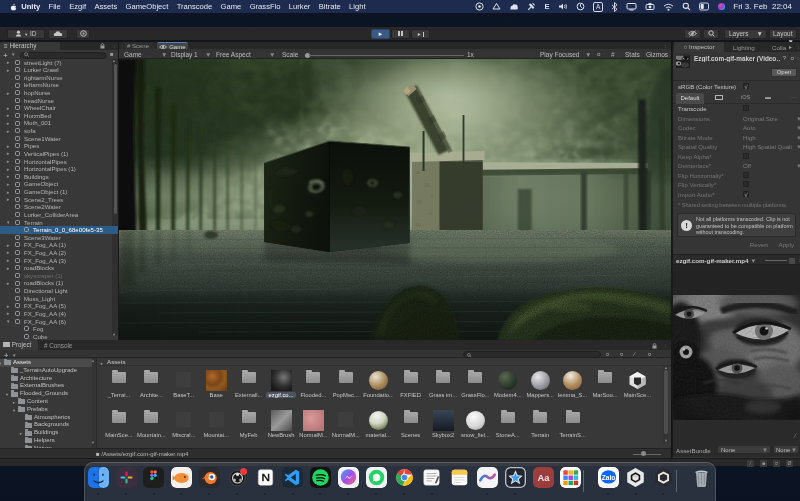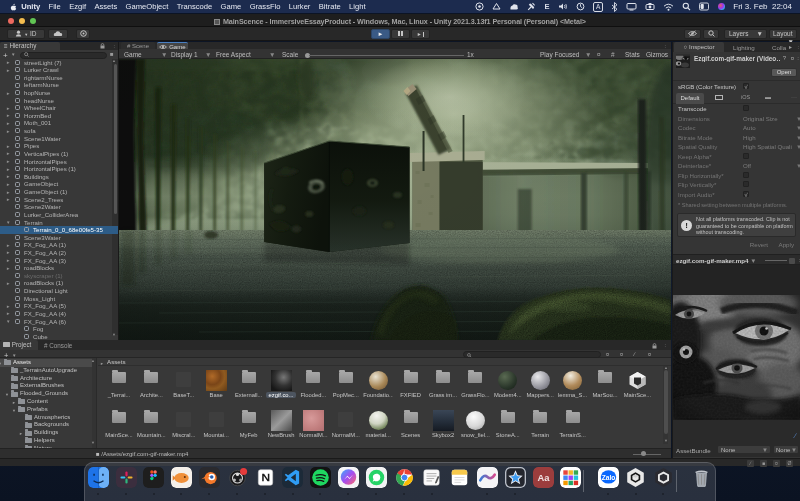--- a/index.html
+++ b/index.html
@@ -145,26 +145,20 @@
       <span class="ics">
           <svg width="10" height="9" viewBox="0 0 10 9">
             <rect x="0.5" y="1" width="9" height="7" rx="1.4" fill="none" stroke="#dfe3ec" stroke-width="0.9"></rect>
             <rect x="1.6" y="2.1" width="3.2" height="4.8" rx="0.8" fill="#dfe3ec"></rect>
           </svg>
         </span>
       <span class="ic" style="width:7px;height:7px;border-radius:50%;background:radial-gradient(circle at 35% 35%,#e66,#a3f 45%,#3bf 75%);display:inline-block;"></span>
       <span class="clock">Fri 3. Feb&nbsp;&nbsp;22:04</span>
     </span>
   </div>
-  <div id="titlebar" class="abs">
-    <div class="tl" style="left:8px;background:#ee6a5f;"></div>
-    <div class="tl" style="left:19px;background:#f5bd4f;"></div>
-    <div class="tl" style="left:30px;background:#61c554;"></div>
-    <div id="title-text"><span style="display:inline-block;width:6px;height:6px;border:1px solid #888;background:#555;vertical-align:-1px;margin-right:1px;"></span> MainScence - ImmersiveEssayProduct - Windows, Mac, Linux - Unity 2021.3.13f1 Personal (Personal) &lt;Metal&gt;</div>
-  </div>
   <div id="toolbar" class="abs">
     <div class="tbtn" style="left:7px;width:38px;"><svg width="7" height="7" viewBox="0 0 7 7" style="vertical-align:-1px;">
           <circle cx="3.5" cy="2.2" r="1.6" fill="#c5c5c5"></circle>
           <path d="M0.8 6.5 Q1 4.2 3.5 4.2 Q6 4.2 6.2 6.5 Z" fill="#c5c5c5"></path>
         </svg> <span style="font-size:4px;">▼</span>&nbsp;ID</div>
     <div class="tbtn" style="left:48px;width:20px;"><svg width="11" height="7" viewBox="0 0 11 7" style="vertical-align:-1px;">
           <path d="M2 6 Q0.5 6 0.8 4.4 Q1 3 2.5 3 Q3 1 5 1.2 Q7 1.3 7.2 3 Q9 2.8 9.2 4.4 Q9.4 6 8 6 Z" fill="#c5c5c5"></path>
         </svg></div>
     <div class="tbtn" style="left:76px;width:14px;"><svg width="7" height="7" viewBox="0 0 7 7" style="vertical-align:-1px;">
           <circle cx="3.5" cy="3.5" r="2.8" fill="none" stroke="#c5c5c5" stroke-width="1"></circle>

